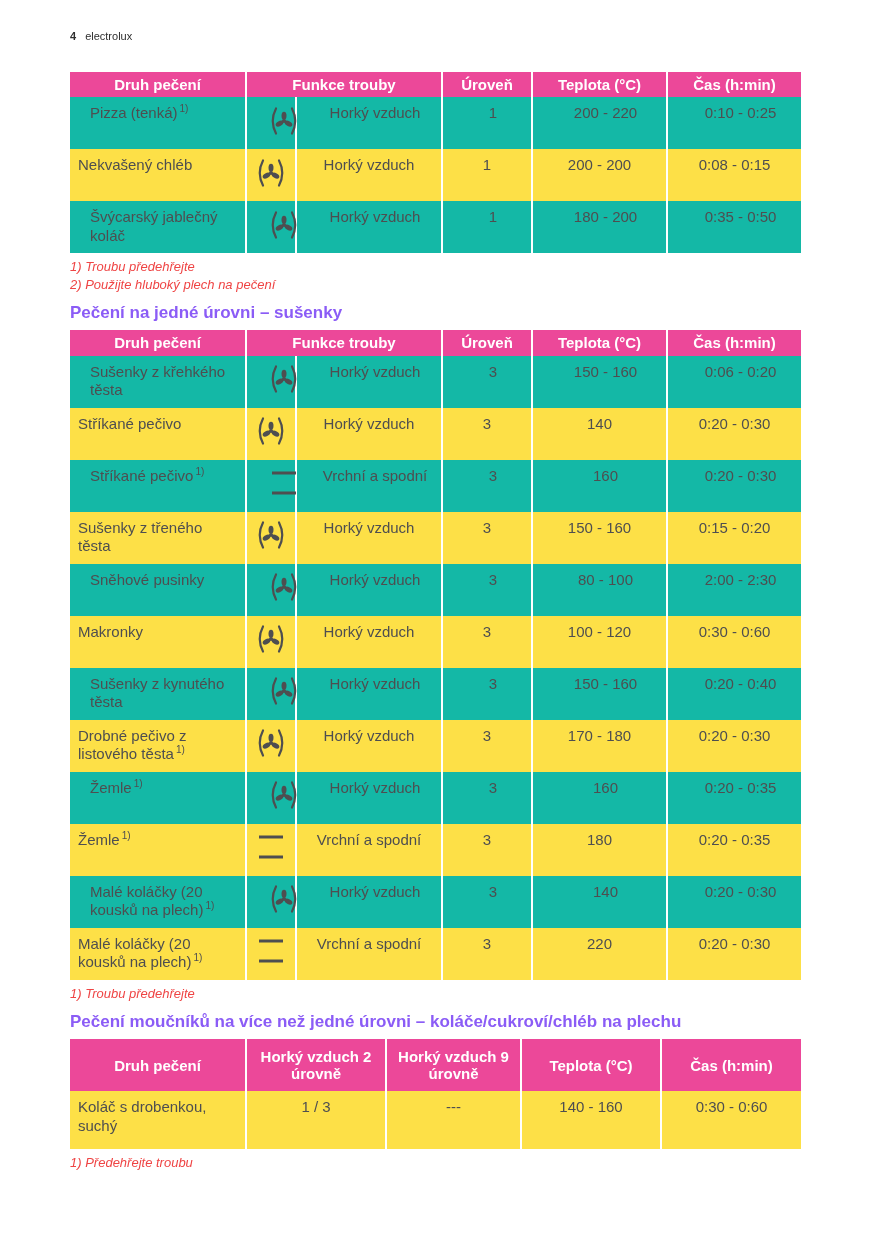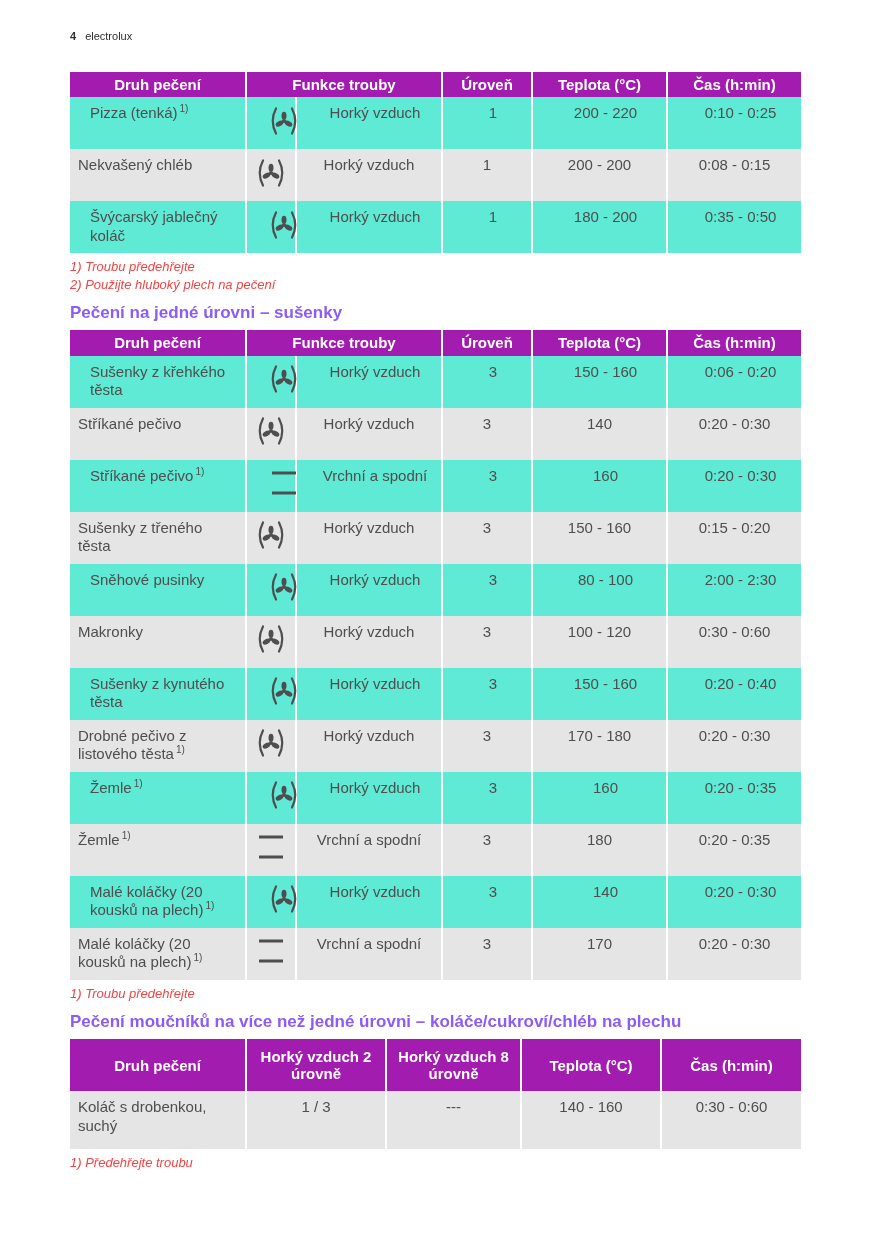--- a/index.html
+++ b/index.html
@@ -10,27 +10,27 @@
     -webkit-font-smoothing:antialiased;
   }
   .page { box-sizing:border-box; width:875px; min-height:1240px; padding:30px 0 20px 70px; }
   .content { width:731px; }
 
   .pagehead { font-size:11px; color:#2f2f2f; margin:0 0 30px 0; }
   .pagehead .num { font-weight:bold; margin-right:9px; }
 
   table { border-collapse:separate; border-spacing:0; width:731px; table-layout:fixed; }
   th {
-    background:#a21caf; color:#ffffff; font-weight:bold; font-size:15px;
+    background:#ec4899; color:#ffffff; font-weight:bold; font-size:15px;
     padding:4px 4px; text-align:center; vertical-align:middle; line-height:1.15;
   }
   td { font-size:15px; vertical-align:top; padding:7px 8px; line-height:1.25; }
   .sep { border-left:2px solid #ffffff; }
-  .row-light td { background:#5eead4;padding-left:20px; }
-  .row-dark  td { background:#e5e5e5;margin-top:28px; }
+  .row-light td { background:#14b8a6;padding-left:20px; }
+  .row-dark  td { background:#fde047;margin-top:28px; }
   .c-name { text-align:left; height:38px; }
   .c-icon { text-align:center; vertical-align:middle; padding:2px 2px; color:#4e4e50; }
   .c-func, .c-mid { text-align:center; }
   sup { font-size:10px; margin-left:2px; line-height:0; }
 
   .footnotes { margin:5px 0 10px 0; }
   .footnote { font-size:13px; font-style:italic; color:#ef4444; line-height:1.35; }
 
   .section-title { font-size:17px; font-weight:bold; color:#8b5cf6; margin:10px 0 7px 0; }
 
@@ -343,21 +343,21 @@
             <td class="c-mid sep">0:20 - 0:30</td>
           </tr>
           <tr class="row-dark">
             <td class="c-name" style="height:38px"><span>Malé koláčky (20 kousků na plech)</span><sup>1)</sup></td>
             <td class="c-icon sep"><svg width="34" height="30" viewBox="0 0 34 30" aria-hidden="true">
                 <rect x="5" y="3.5" width="24" height="3" fill="currentColor"></rect>
                 <rect x="5" y="23.5" width="24" height="3" fill="currentColor"></rect>
               </svg></td>
             <td class="c-func sep">Vrchní a spodní</td>
             <td class="c-mid sep">3</td>
-            <td class="c-mid sep">170</td>
+            <td class="c-mid sep">220</td>
             <td class="c-mid sep">0:20 - 0:30</td>
           </tr>
         </tbody>
     </table>
     <div class="footnotes">
       <div class="footnote">1) Troubu předehřejte</div>
     </div>
 
     <div class="section-title">Pečení moučníků na více než jedné úrovni – koláče/cukroví/chléb na plechu</div>
     <table class="t3">
@@ -365,21 +365,21 @@
           <col style="width:175px">
           <col style="width:140px">
           <col style="width:135px">
           <col style="width:140px">
           <col style="width:141px">
         </colgroup>
       <thead>
         <tr>
           <th>Druh pečení</th>
           <th class="sep">Horký vzduch 2 úrovně</th>
-          <th class="sep">Horký vzduch 8 úrovně</th>
+          <th class="sep">Horký vzduch 9 úrovně</th>
           <th class="sep">Teplota (°C)</th>
           <th class="sep">Čas (h:min)</th>
         </tr>
       </thead>
       <tbody id="tbody3">
           <tr class="row-dark">
             <td class="c-name" style="height:44px"><span>Koláč s drobenkou, suchý</span><sup></sup></td>
             <td class="c-mid sep">1 / 3</td>
             <td class="c-mid sep">---</td>
             <td class="c-mid sep">140 - 160</td>

